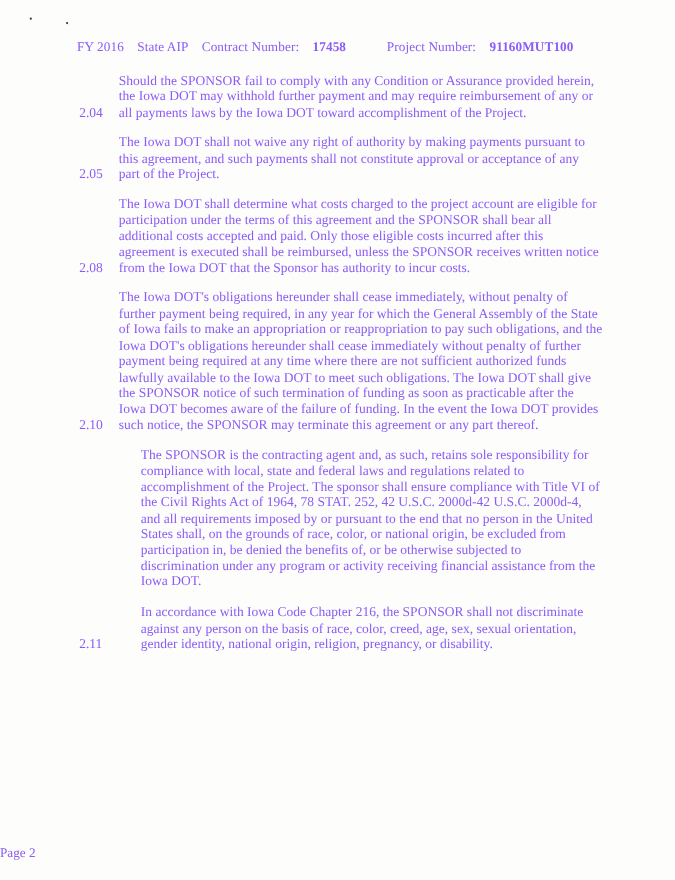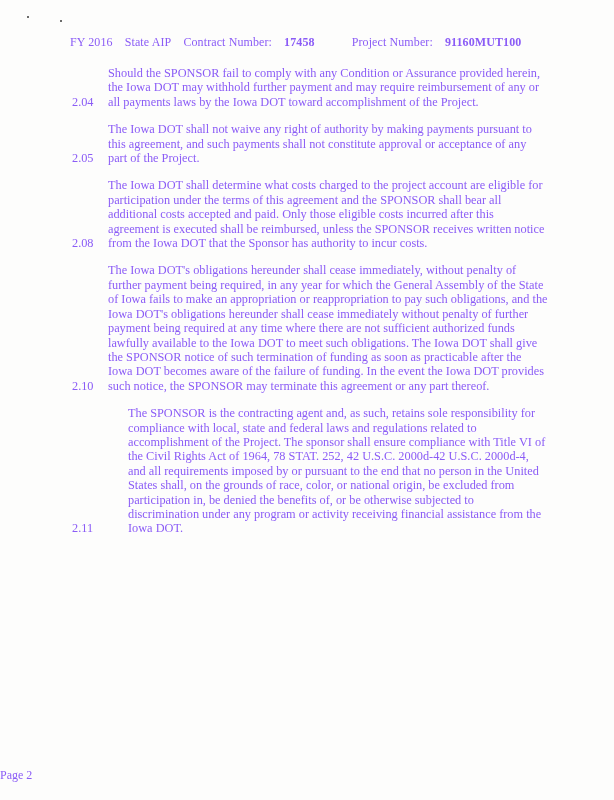--- a/index.html
+++ b/index.html
@@ -115,20 +115,21 @@
 
     <div class="section">
       <span class="secnum">2.10</span>
       <p class="sectext">The Iowa DOT's obligations hereunder shall cease immediately, without penalty of further payment being required, in any year for which the General Assembly of the State of Iowa fails to make an appropriation or reappropriation to pay such obligations, and the Iowa DOT's obligations hereunder shall cease immediately without penalty of further payment being required at any time where there are not sufficient authorized funds lawfully available to the Iowa DOT to meet such obligations.  The Iowa DOT shall give the SPONSOR notice of such termination of funding as soon as practicable after the Iowa DOT becomes aware of the failure of funding.  In the event the Iowa DOT provides such notice, the SPONSOR may terminate this agreement or any part thereof.</p>
     </div>
 
     <div class="section section-extra-gap">
       <span class="secnum">2.11</span>
       <div class="sectext-group">
         <p class="sectext">The SPONSOR is the contracting agent and, as such, retains sole responsibility for compliance with local, state and federal laws and regulations related to accomplishment of the Project.  The sponsor shall ensure compliance with Title VI of the Civil Rights Act of 1964, 78 STAT. 252, 42 U.S.C. 2000d-42 U.S.C. 2000d-4, and all requirements imposed by or pursuant to the end that no person in the United States shall, on the grounds of race, color, or national origin, be excluded from participation in, be denied the benefits of, or be otherwise subjected to discrimination under any program or activity receiving financial assistance from the Iowa DOT.</p>
+        <p class="sectext para2">In accordance with Iowa Code Chapter 216, the SPONSOR shall not discriminate against any person on the basis of race, color, creed, age, sex, sexual orientation, gender identity, national origin, religion, pregnancy, or disability.</p>
       </div>
     </div>
 
   </div>
 
   <div class="doc-footer">
     <span>Page 2</span>
   </div>
 
 </div>

